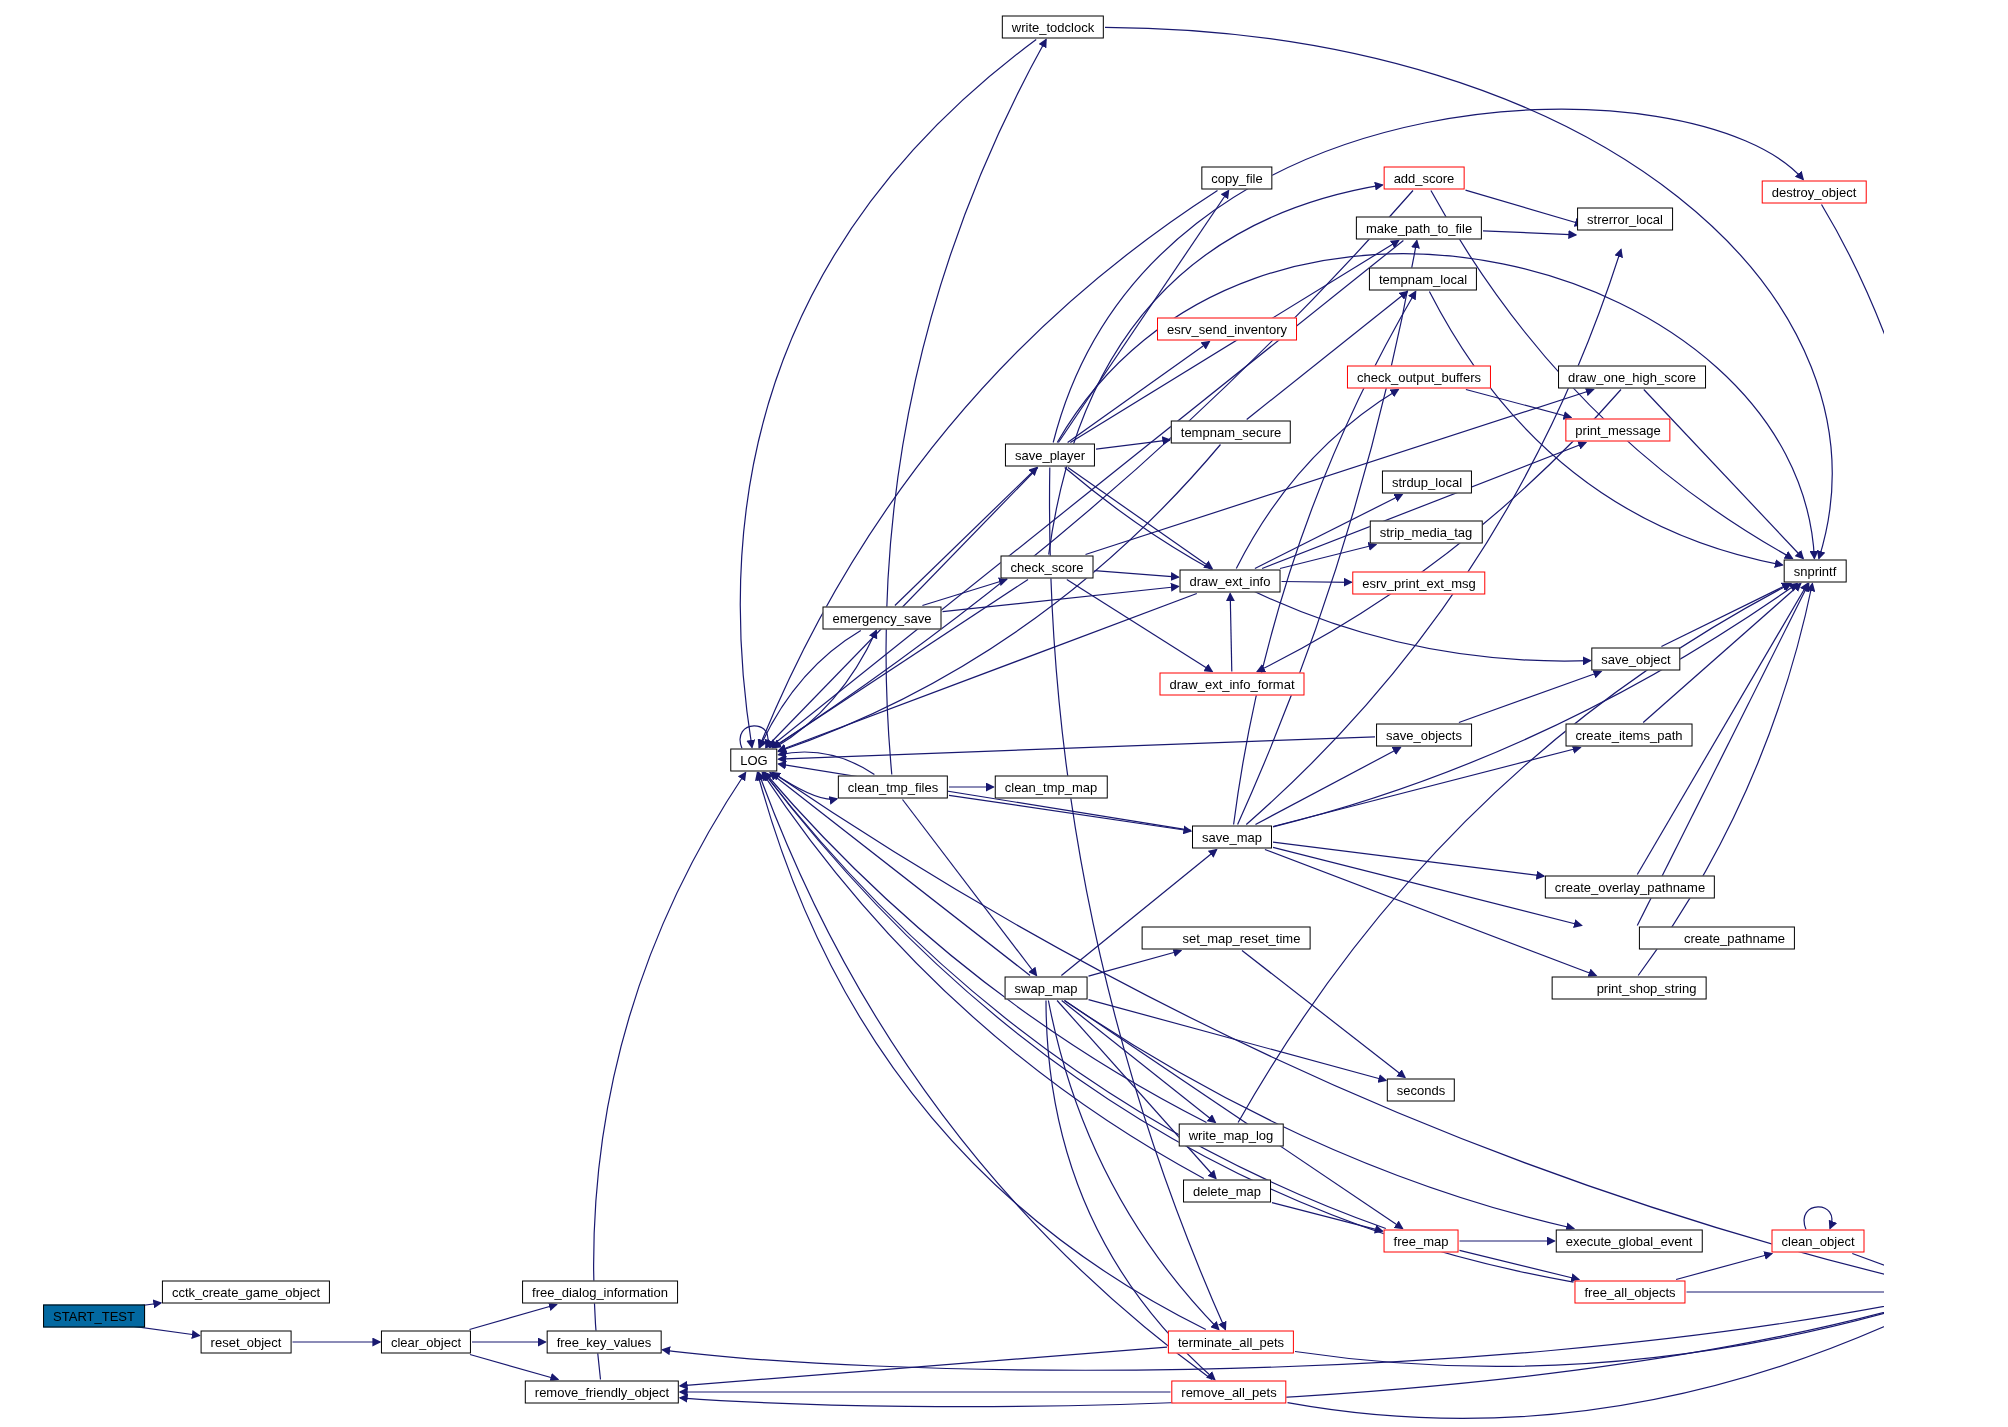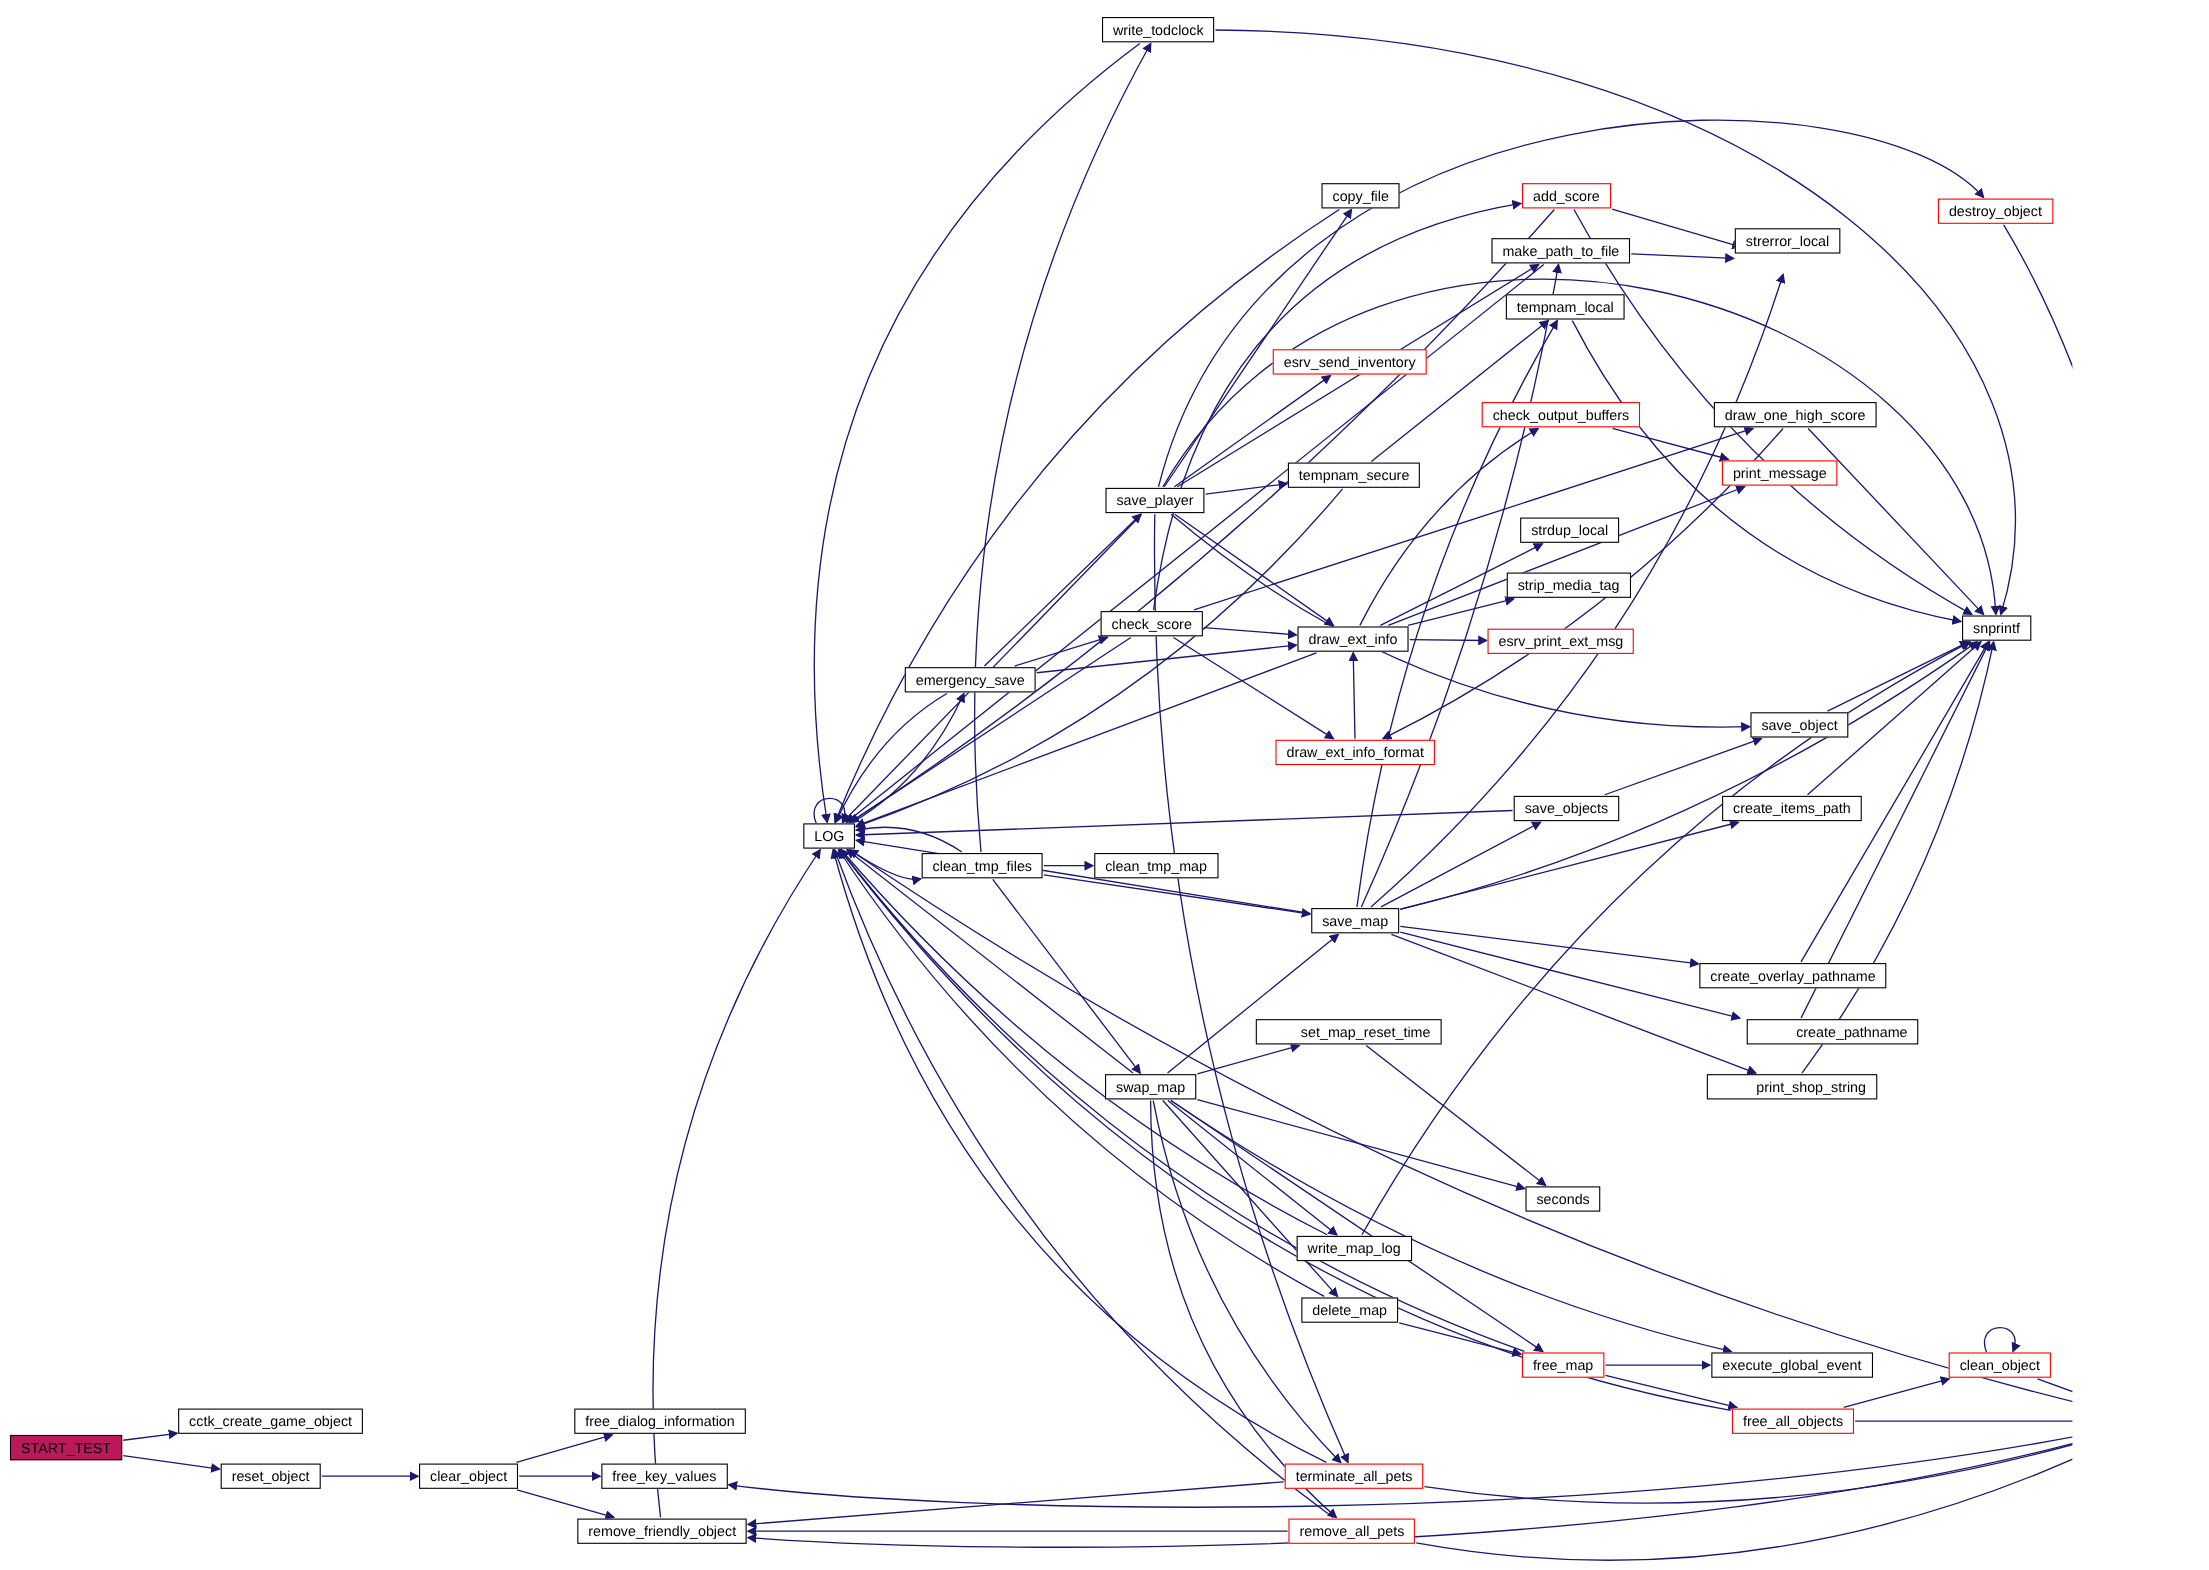--- a/index.html
+++ b/index.html
@@ -4,21 +4,21 @@
 <style>
   html,body{margin:0;padding:0;background:#ffffff;}
   #canvas{position:relative;width:1884px;height:1427px;background:#ffffff;overflow:hidden;
           font-family:"Liberation Sans",sans-serif;}
   #edge-layer{position:absolute;left:0;top:0;z-index:1;}
   .edge{fill:none;stroke:#191970;stroke-width:1.2px;}
   .node{position:absolute;transform:translate(-50%,-50%);z-index:2;
         background:#ffffff;border:1px solid #000000;color:#000000;
         padding:4px 9px;font-size:13px;line-height:13px;white-space:nowrap;cursor:pointer;}
   .node.red{border-color:#ff0000;}
-  .node.root{background:#be185d;cursor:default;}
+  .node.root{background:#0369a1;cursor:default;margin-left:34px;}
 </style>
 </head>
 <body>
 
 <div id="canvas">
   <svg id="edge-layer" width="2008" height="1427" xmlns="http://www.w3.org/2000/svg">
     <defs>
       <marker id="arrow" viewBox="0 0 10 10" refX="8.5" refY="5" markerWidth="7.5" markerHeight="7.5" orient="auto">
         <path d="M0,0 L10,5 L0,10 z" fill="#191970"></path>
       </marker>
@@ -151,21 +151,21 @@
     <div class="node plain" style="left: 882px; top: 618px;">emergency_save</div>
     <div class="node plain" style="left: 1636px; top: 659px;">save_object</div>
     <div class="node red" style="left: 1232px; top: 684px;">draw_ext_info_format</div>
     <div class="node plain" style="left: 1424px; top: 735px;">save_objects</div>
     <div class="node plain" style="left: 1629px; top: 735px;">create_items_path</div>
     <div class="node plain" style="left: 754px; top: 760px;">LOG</div>
     <div class="node plain" style="left: 893px; top: 787px;">clean_tmp_files</div>
     <div class="node plain" style="left: 1051px; top: 787px;">clean_tmp_map</div>
     <div class="node plain" style="left: 1232px; top: 837px;">save_map</div>
     <div class="node plain" style="left: 1630px; top: 887px;">create_overlay_pathname</div>
-    <div class="node plain" style="left: 1666px; top: 938px; padding-left: 44px;">create_pathname</div>
+    <div class="node plain" style="left: 1717px; top: 938px; padding-left: 44px;">create_pathname</div>
     <div class="node plain" style="left: 1226px; top: 938px; padding-left: 40px;">set_map_reset_time</div>
     <div class="node plain" style="left: 1629px; top: 988px; padding-left: 44px;">print_shop_string</div>
     <div class="node plain" style="left: 1046px; top: 988px;">swap_map</div>
     <div class="node plain" style="left: 1421px; top: 1090px;">seconds</div>
     <div class="node plain" style="left: 1231px; top: 1135px;">write_map_log</div>
     <div class="node plain" style="left: 1227px; top: 1191px;">delete_map</div>
     <div class="node red" style="left: 1421px; top: 1241px;">free_map</div>
     <div class="node plain" style="left: 1629px; top: 1241px;">execute_global_event</div>
     <div class="node red" style="left: 1818px; top: 1241px;">clean_object</div>
     <div class="node plain" style="left: 246px; top: 1292px;">cctk_create_game_object</div>

